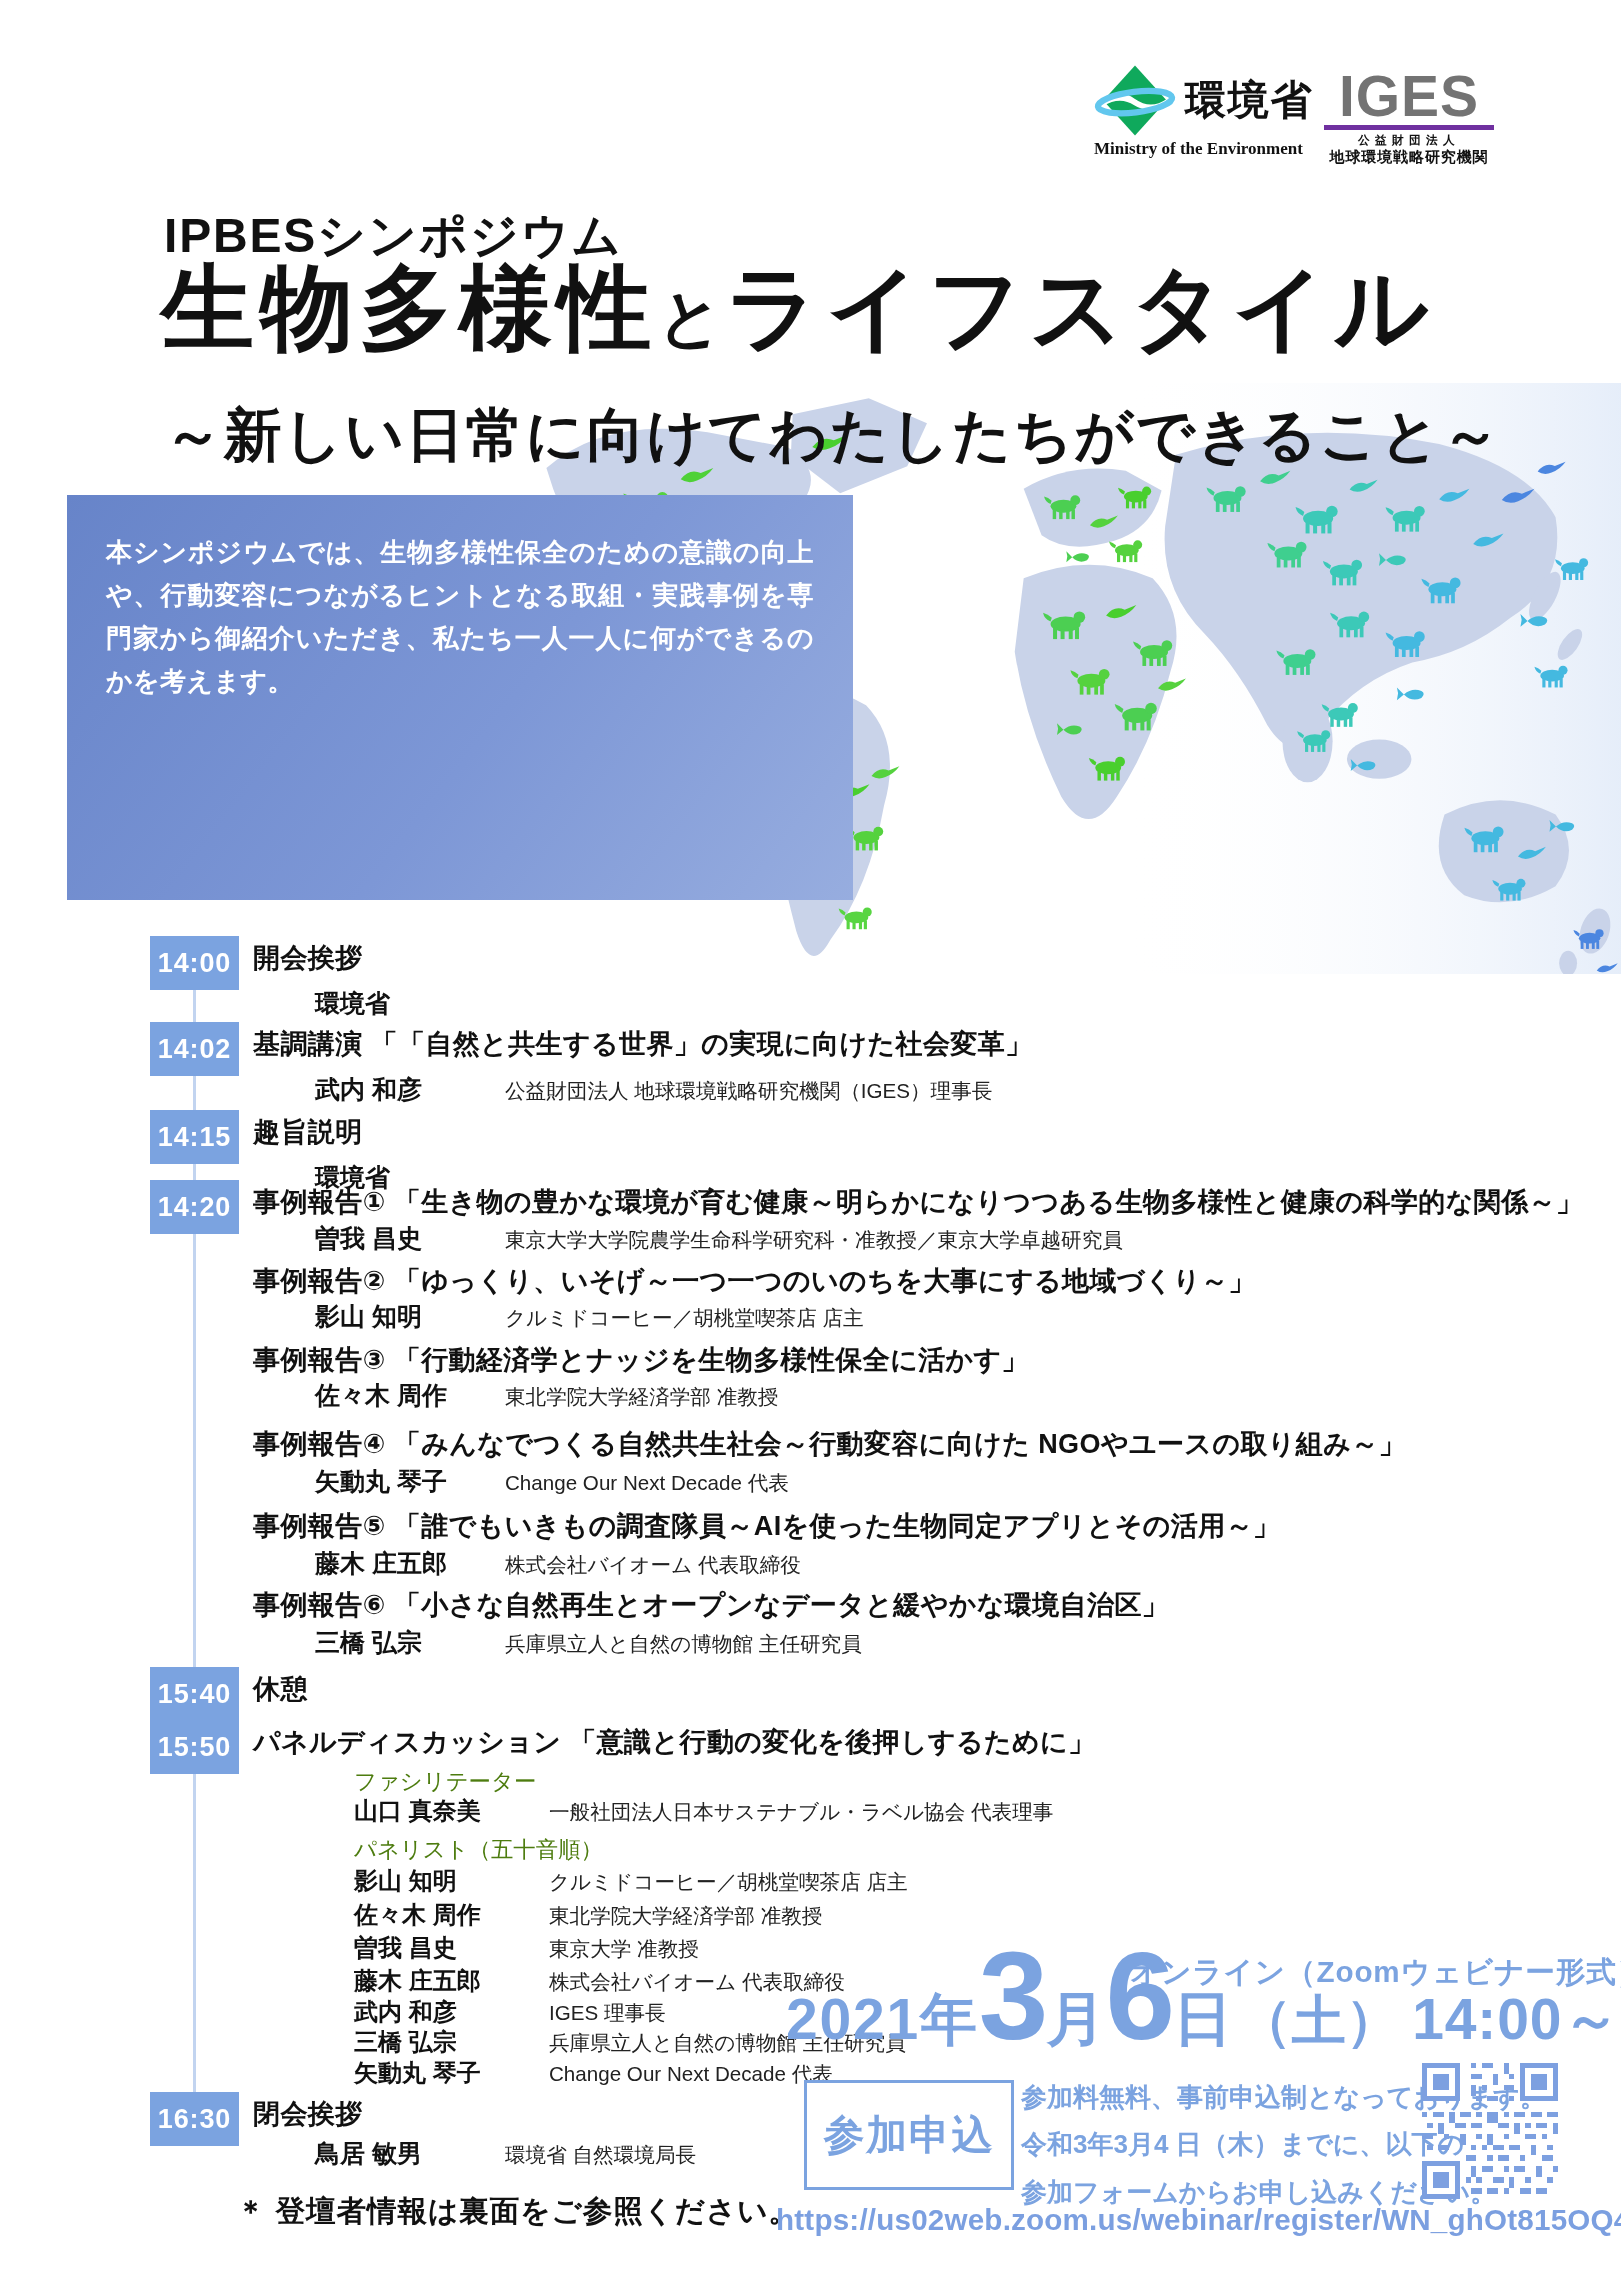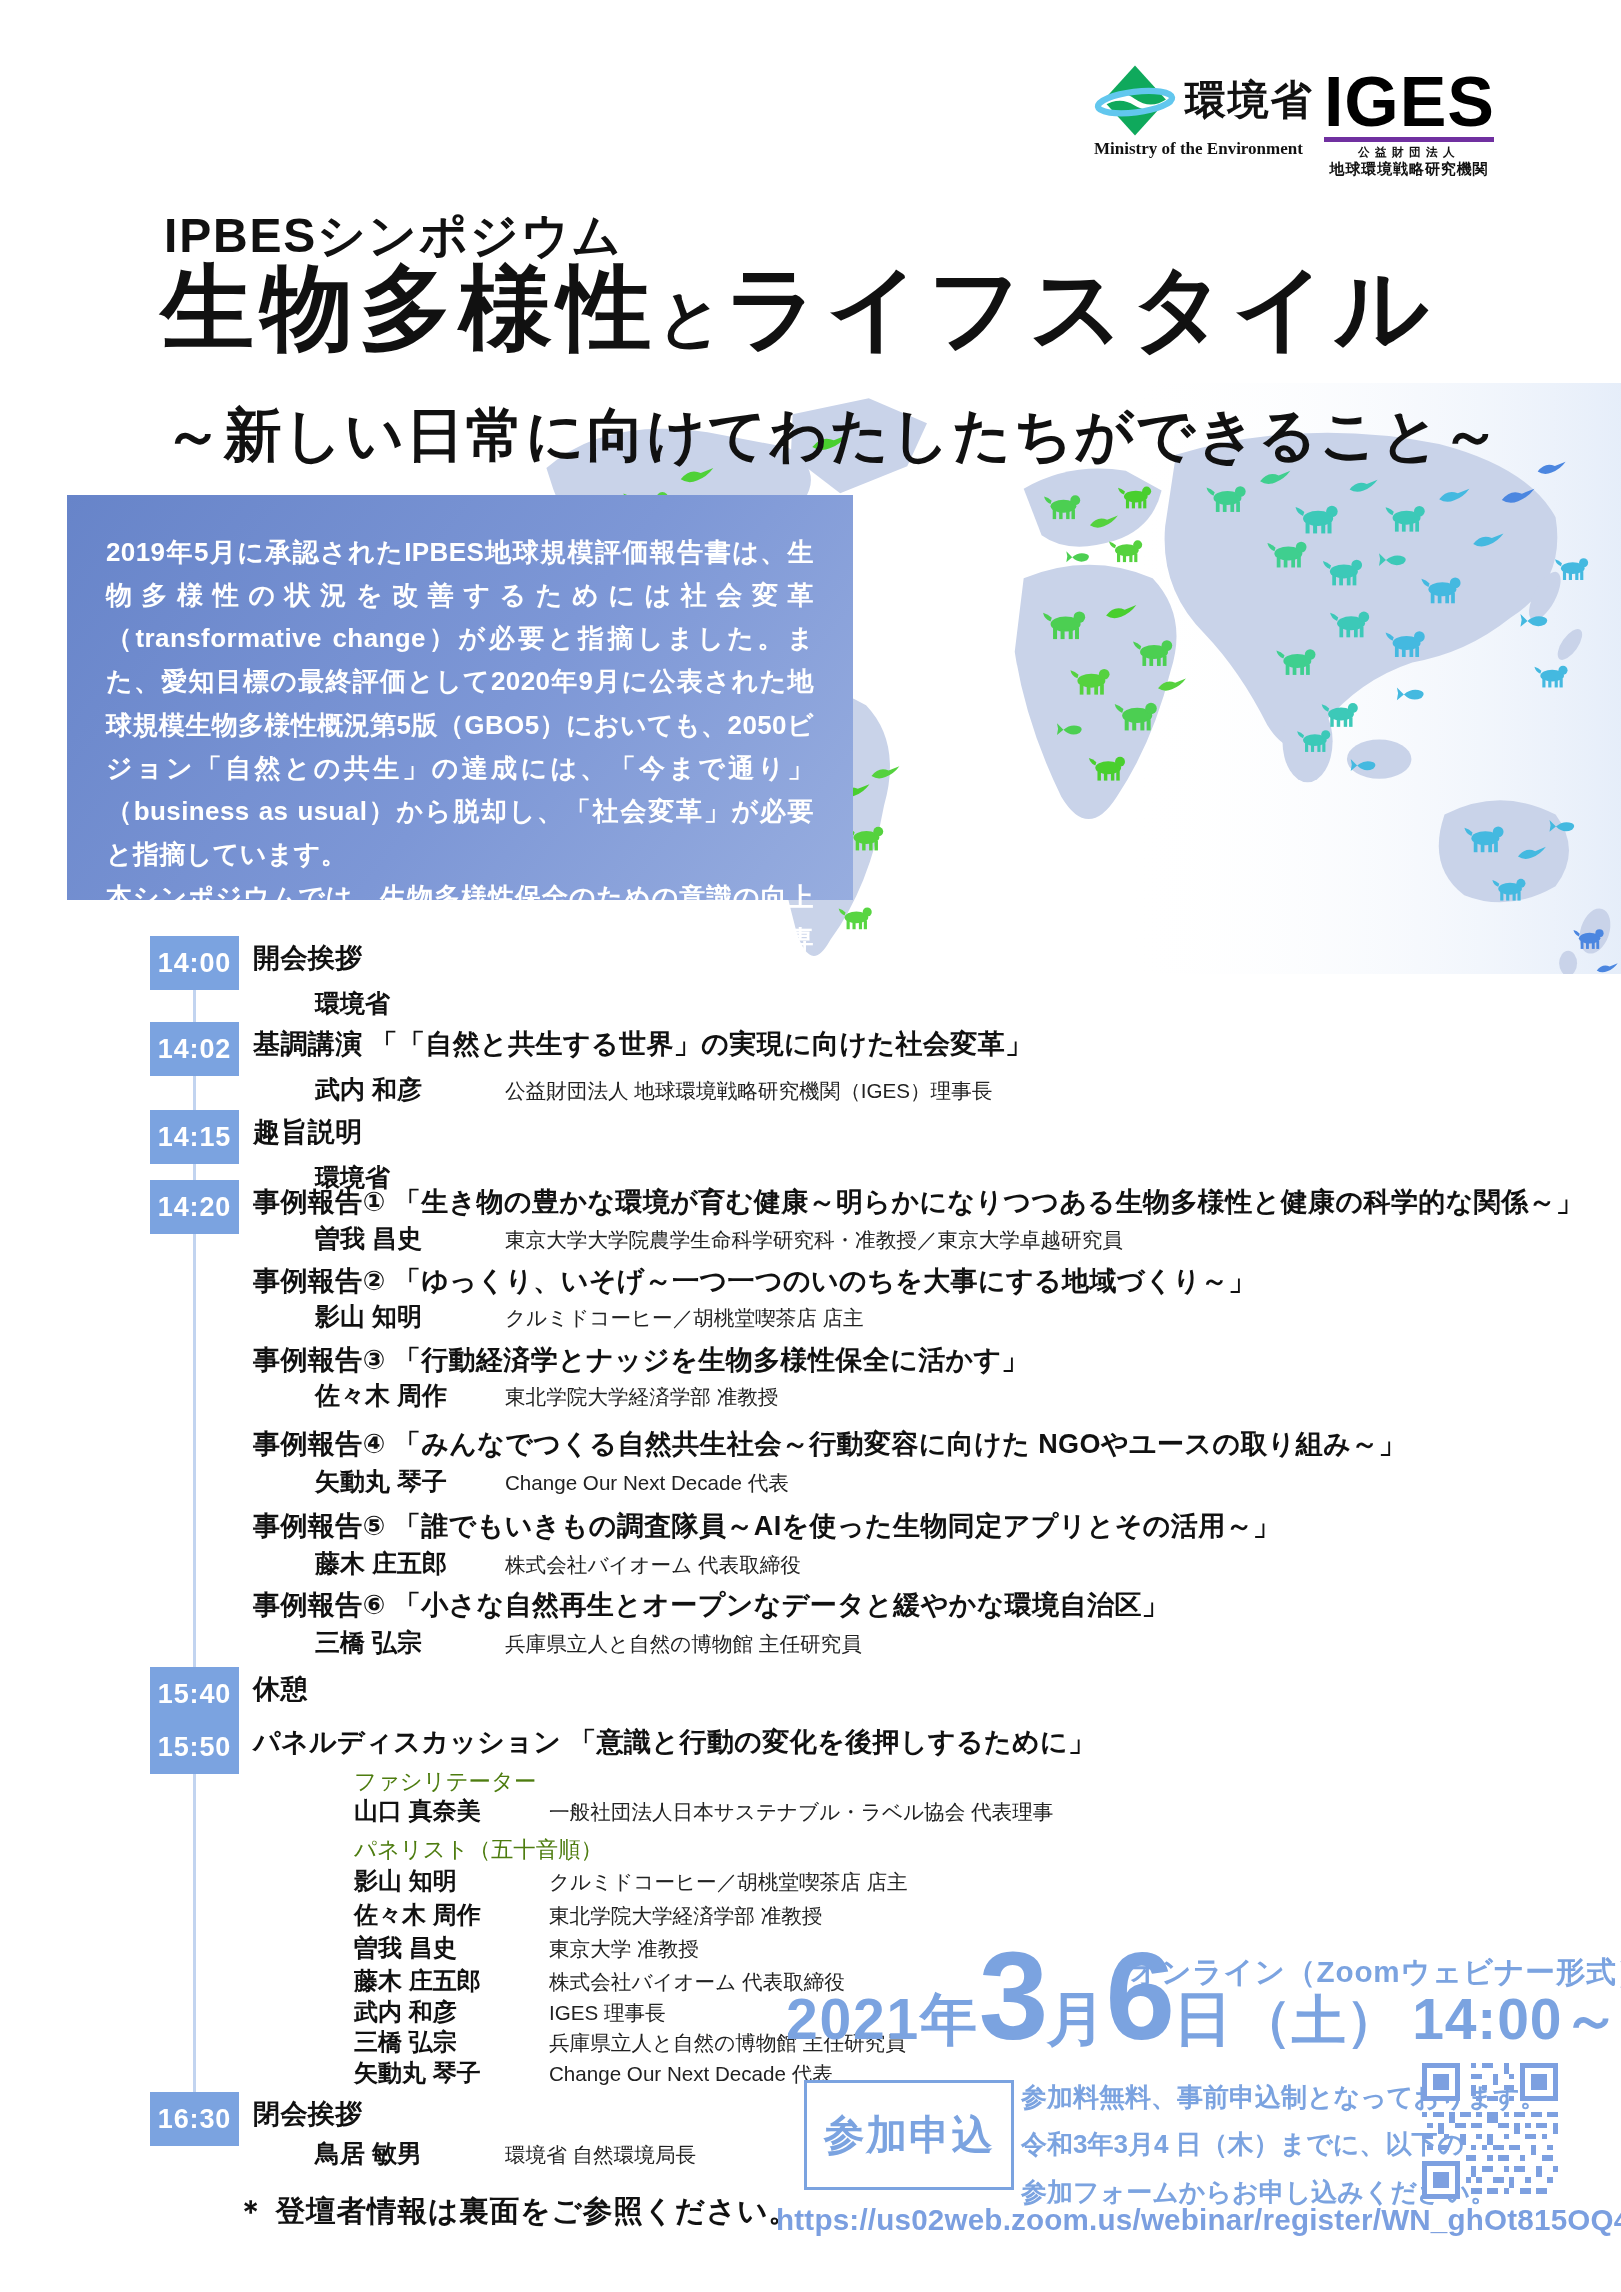--- a/index.html
+++ b/index.html
@@ -7,21 +7,21 @@
         font-family:"Liberation Sans","DejaVu Sans",sans-serif;color:#111;border-radius:27px;}
 
   
   .moe{position:absolute;left:1094px;top:64px;width:224px;}
   .moe-row{display:flex;align-items:center;gap:9px;}
   .moe-icon{width:82px;height:73px;flex:0 0 auto;}
   .moe-jp{font-size:41px;font-weight:900;letter-spacing:1.8px;color:#111;}
   .moe-en{font-family:"Liberation Serif","DejaVu Serif",serif;font-size:17px;font-weight:700;
           margin-top:1.8px;white-space:nowrap;color:#111;}
   .iges{position:absolute;left:1324px;top:70px;width:170px;text-align:center;}
-  .iges-acr{font-size:70px;font-weight:900;color:#000000;letter-spacing:0.9px;line-height:.92;
+  .iges-acr{font-size:57px;font-weight:900;color:#737373;letter-spacing:0.9px;line-height:.92;
             font-stretch:condensed;}
   .iges-rule{height:4.5px;background:#7030a0;margin:2.7px 0 3.6px 0;}
   .iges-type{font-size:11.6px;font-weight:700;letter-spacing:5.4px;color:#111;white-space:nowrap;}
   .iges-name{font-size:15px;font-weight:800;letter-spacing:0.9px;color:#111;white-space:nowrap;}
 
   
   .kicker{position:absolute;left:164px;top:204px;font-size:48px;font-weight:800;letter-spacing:1.8px;}
   .main-title{position:absolute;left:161px;top:262px;white-space:nowrap;font-weight:900;line-height:1;}
   .mt-big{font-size:93px;letter-spacing:6.3px;}
   .mt-small{font-size:64px;letter-spacing:1.8px;}
@@ -195,21 +195,20 @@
     <div class="iges-rule"></div>
     <div class="iges-type">公益財団法人</div>
     <div class="iges-name">地球環境戦略研究機関</div>
   </div>
 
   <div class="kicker">IPBESシンポジウム</div>
   <div class="main-title"><span class="mt-big">生物多様性</span><span class="mt-small">と</span><span class="mt-big">ライフスタイル</span></div>
   <div class="subtitle">～新しい日常に向けてわたしたちができること～</div>
 
   <div class="intro">
-    <p>2019年5月に承認されたIPBES地球規模評価報告書は、生物多様性の状況を改善するためには社会変革（transformative change）が必要と指摘しました。また、愛知目標の最終評価として2020年9月に公表された地球規模生物多様性概況第5版（GBO5）においても、2050ビジョン「自然との共生」の達成には、「今まで通り」（business as usual）から脱却し、「社会変革」が必要と指摘しています。</p>
     <p>本シンポジウムでは、生物多様性保全のための意識の向上や、行動変容につながるヒントとなる取組・実践事例を専門家から御紹介いただき、私たち一人一人に何ができるのかを考えます。</p>
   </div>
 
   <div class="tl-line"></div>
 
   <div class="srow" style="top:940px">
     <div class="badge">14:00</div>
     <div class="stitle">開会挨拶</div>
   </div>
   <div class="srow" style="top:987px">

